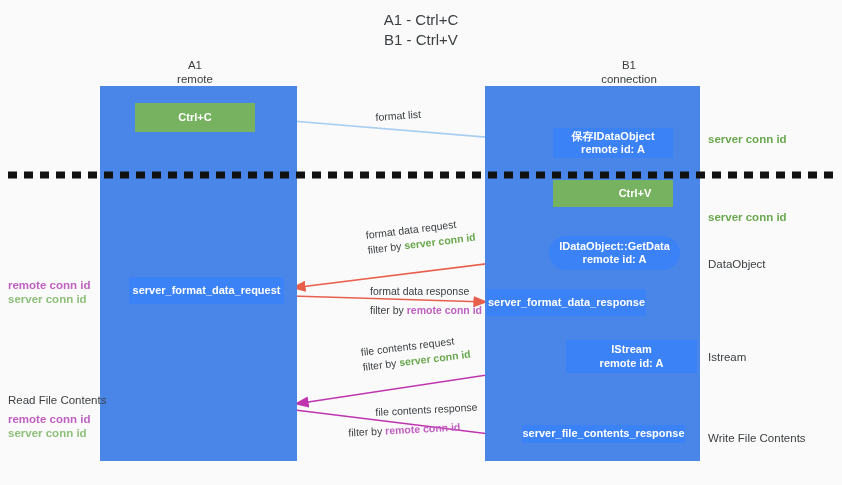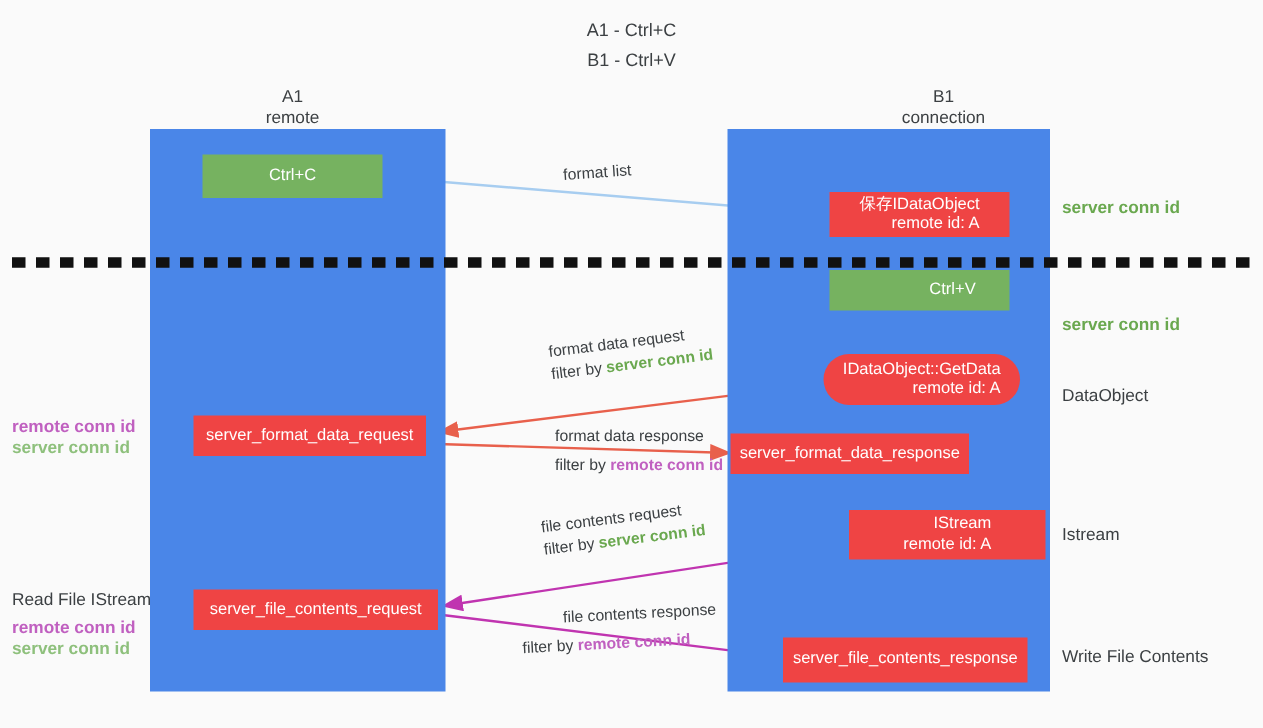--- a/index.html
+++ b/index.html
@@ -10,33 +10,34 @@
     overflow:hidden;
     position:relative;
   }
   #stage{position:absolute;left:0;top:0;width:842px;height:485px;}
   svg.layer{position:absolute;left:0;top:0;width:842px;height:485px;overflow:visible;}
   svg.layer.under{z-index:1;}
   svg.layer.over{z-index:3;}
   .lane{position:absolute;background:#4a86e8;z-index:2;}
   .title{
     position:absolute;left:0;top:10px;width:842px;text-align:center;
-    font-size:12px;line-height:20px;color:#3c4043;white-space:pre-line;z-index:4;
+    font-size:15px;line-height:20px;color:#3c4043;white-space:pre-line;z-index:4;
   }
   .colhead{
     position:absolute;text-align:center;font-size:11.5px;line-height:14px;
     color:#3c4043;white-space:pre-line;z-index:4;
   }
   .node{
     position:absolute;z-index:4;display:flex;align-items:center;justify-content:center;
-    text-align:right;color:#ffffff;font-size:11px;line-height:13.5px;white-space:pre-line;
+    text-align:center;color:#ffffff;font-size:11px;line-height:13.5px;white-space:pre-line;
     box-sizing:border-box;
+    font-weight:bold;
   }
   .node.green{background:#6aa84f;background:#76b260;}
-  .node.orange{background:#ef4444;}
+  .node.orange{background:#3b82f6;}
   .sidelabel{
     position:absolute;z-index:4;font-size:11.5px;line-height:14px;
     color:#3c4043;white-space:pre-line;
   }
   .sidelabel.green{color:#6aa84f;font-weight:bold;}
   .connlabel{position:absolute;z-index:4;font-size:11.5px;line-height:14px;font-weight:bold;}
   .connlabel .rid{color:#c060c0;display:block;}
   .connlabel .sid{color:#8ec07c;display:block;}
   .plainlabel{position:absolute;z-index:4;font-size:11.5px;line-height:14px;color:#3c4043;}
   .arrowlabel{
@@ -95,49 +96,48 @@
   </svg>
 
   <svg class="layer over" viewBox="0 0 842 485">
     <line x1="8" y1="175" x2="834" y2="175" stroke="#111111" stroke-width="7" stroke-dasharray="9 7"></line>
   </svg>
 
   <div class="node green" style="left:135px;top:103px;width:120px;height:29px;">Ctrl+C</div>
 
   <div class="node orange" style="left:129px;top:277px;width:155px;height:27px;">server_format_data_request</div>
 
-  <div class="node orange" style="left:129px;top:393px;width:163px;height:27px;">server_file_contents_request</div>
 
   <div class="node orange" style="left:553px;top:128px;width:120px;height:30px;">保存IDataObject
 remote id: A</div>
 
   <div class="node green" style="left:553px;top:180px;width:120px;height:27px;padding-left:44px;">Ctrl+V</div>
 
   <div class="node orange" style="left:549px;top:236px;width:131px;height:34px;border-radius:17px;">IDataObject::GetData
 remote id: A</div>
 
   <div class="node orange" style="left:566px;top:340px;width:131px;height:33px;">IStream
 remote id: A</div>
 
   <div class="node orange" style="left:487px;top:289px;width:159px;height:27px;">server_format_data_response</div>
 
-  <div class="node orange" style="left:522px;top:425px;width:163px;height:30px;">server_file_contents_response</div>
+  <div class="node orange" style="left:522px;top:425px;width:163px;height:18px;">server_file_contents_response</div>
 
   <div class="sidelabel green" style="left:708px;top:132px;">server conn id</div>
   <div class="sidelabel green" style="left:708px;top:210px;">server conn id</div>
   <div class="sidelabel" style="left:708px;top:257px;">DataObject</div>
   <div class="sidelabel" style="left:708px;top:350px;">Istream</div>
   <div class="sidelabel" style="left:708px;top:431px;">Write File Contents</div>
 
   <div class="connlabel" style="left:8px;top:278px;">
     <span class="rid">remote conn id</span>
     <span class="sid">server conn id</span>
   </div>
 
-  <div class="plainlabel" style="left:8px;top:393px;">Read File IStream</div>
+  <div class="plainlabel" style="left:8px;top:393px;">Read File Contents</div>
 
   <div class="connlabel" style="left:8px;top:412px;">
     <span class="rid">remote conn id</span>
     <span class="sid">server conn id</span>
   </div>
 
   <div class="arrowlabel rot" style="left:375px;top:110px;transform:rotate(-4deg);">format list</div>
 
   <div class="arrowlabel rot" style="left:365px;top:228px;transform:rotate(-7deg);">
     <div>format data request</div>

